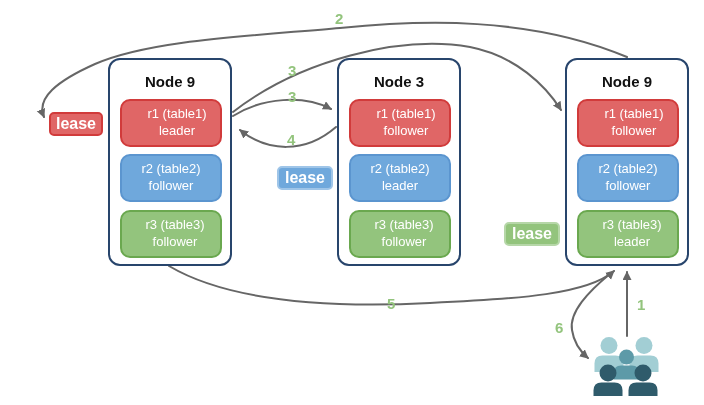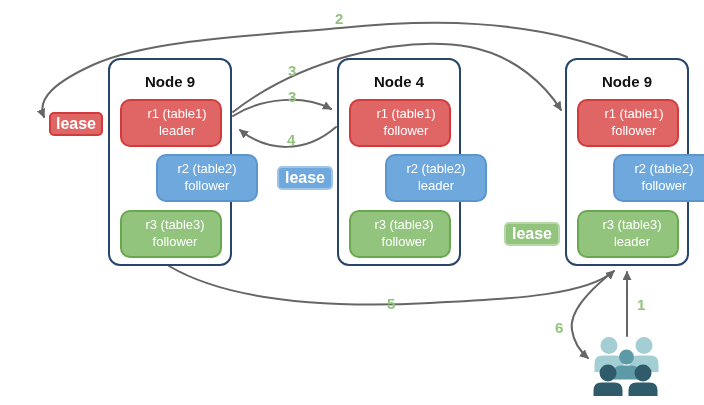--- a/index.html
+++ b/index.html
@@ -16,21 +16,21 @@
     position:absolute;top:13px;left:0;width:100%;text-align:center;
     font-size:15px;font-weight:bold;color:#111111;
   }
   .replica{
     position:absolute;left:10px;width:102px;height:48px;box-sizing:border-box;
     border-radius:10px;border:2px solid transparent;
     display:flex;flex-direction:column;align-items:center;justify-content:center;
     color:#ffffff;font-size:13px;line-height:1.3;text-align:center;
   }
   .replica.red{background:#e06666;border-color:#d13b3b;padding-left:12px;}
-  .replica.blue{background:#6fa8dc;border-color:#5b95cf;margin-left:36px;}
+  .replica.blue{background:#6fa8dc;border-color:#5b95cf;}
   .replica.green{background:#93c47d;border-color:#6aa84f;}
   .r-top{top:39px;}.r-mid{top:94px;}.r-bot{top:150px;padding-left:8px;}
   .lease{
     position:absolute;height:24px;box-sizing:border-box;border-radius:5px;
     display:flex;align-items:center;justify-content:center;
     color:#ffffff;font-size:16px;border:2px solid transparent;font-weight:bold;
   }
   .lease.red{left:49px;top:112px;width:54px;background:#e06666;border-color:#d13b3b;}
   .lease.blue{left:277px;top:166px;width:56px;background:#6fa8dc;border-color:#9fc5e8;}
   .lease.green{left:504px;top:222px;width:56px;background:#93c47d;border-color:#b6d7a8;}
@@ -75,21 +75,21 @@
       <span>r2 (table2)</span>
       <span>follower</span>
     </div>
     <div class="replica green r-bot">
       <span>r3 (table3)</span>
       <span>follower</span>
     </div>
   </div>
 
   <div class="node" style="left:337px">
-    <div class="node-title">Node 4</div>
+    <div class="node-title">Node 3</div>
     <div class="replica red r-top">
       <span>r1 (table1)</span>
       <span>follower</span>
     </div>
     <div class="replica blue r-mid">
       <span>r2 (table2)</span>
       <span>leader</span>
     </div>
     <div class="replica green r-bot">
       <span>r3 (table3)</span>

